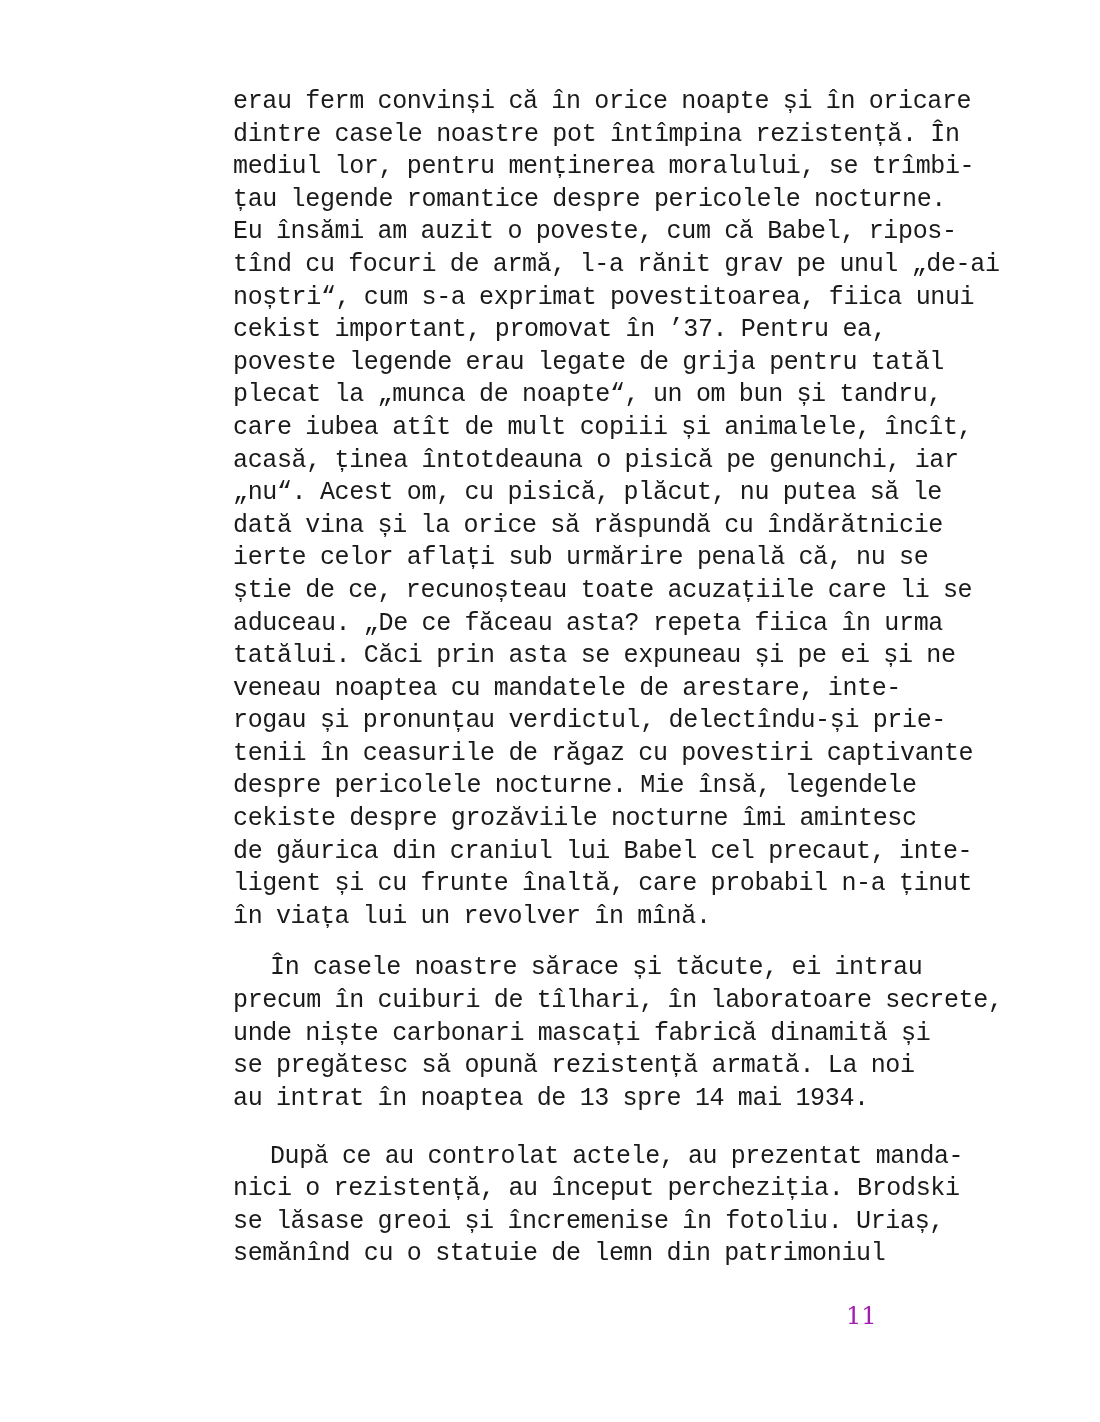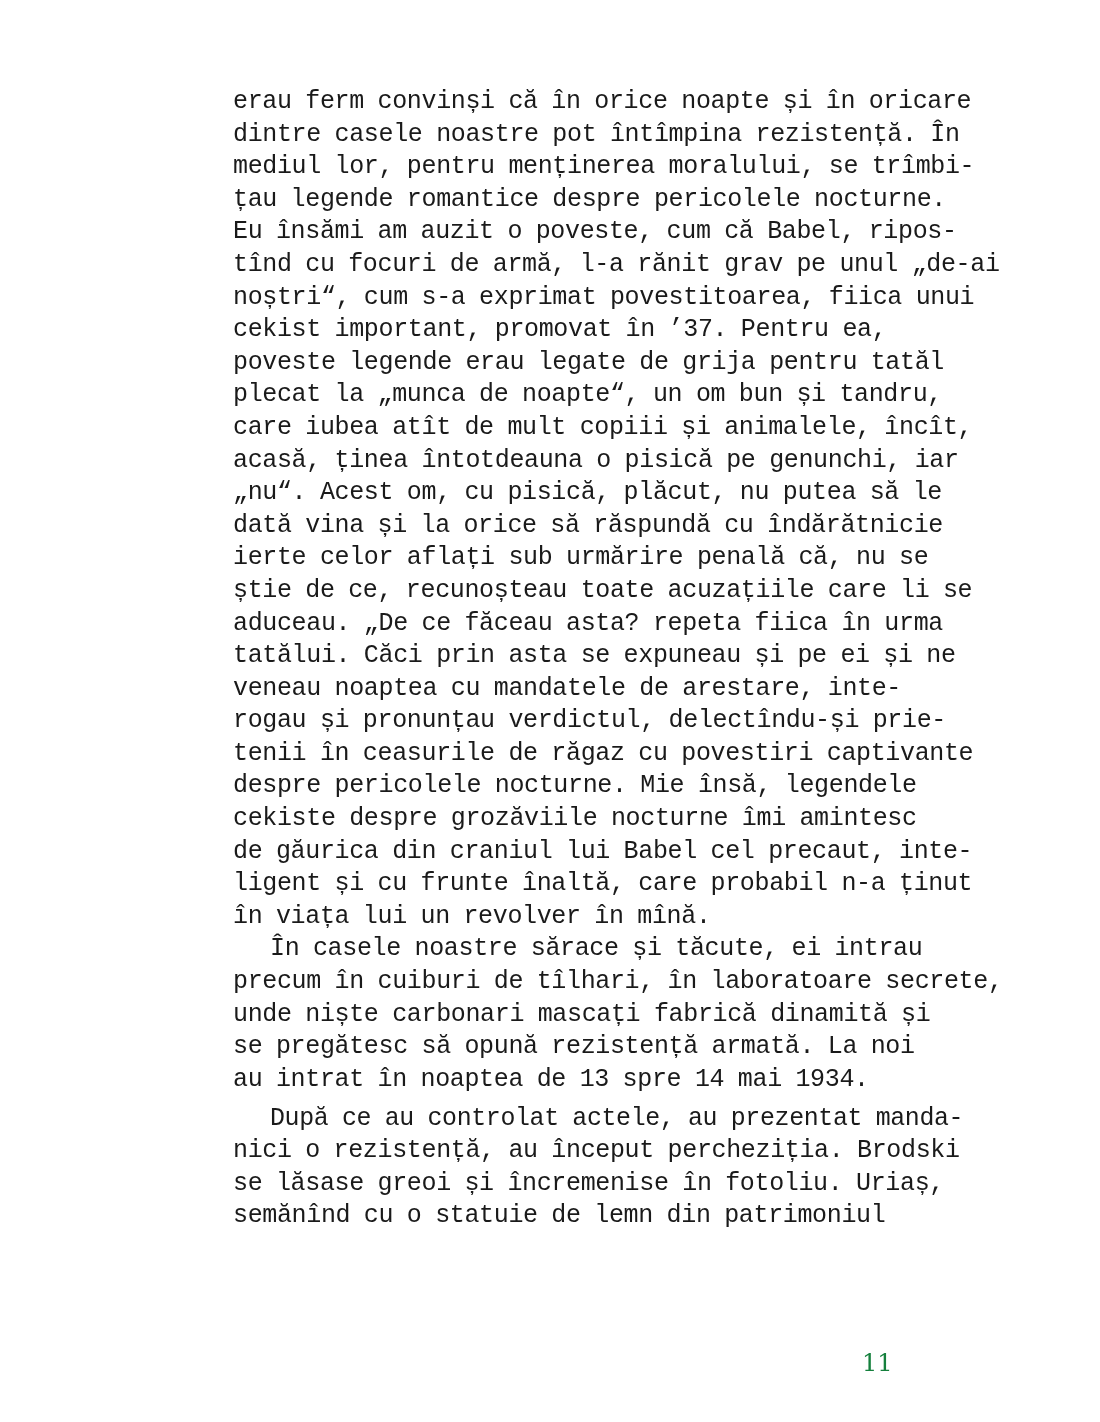--- a/index.html
+++ b/index.html
@@ -31,32 +31,32 @@
       white-space: nowrap;
       letter-spacing: -0.35px;
       word-spacing: -1px;
       font-family: Liberation Mono, monospace;
     }
     .line.last {
       text-align-last: left;
     }
     .line.indent {
       text-indent: 37px;
+      margin-top: 19px;
     }
     .para-gap {
       height: 6px;
     }
     .page-number {
       position: absolute;
       left: 846px;
-      top: 1347px;
+      top: 1300px;
       font-size: 24px;
       line-height: 32px;
-      color: #15803d;
-      margin-left: 16px;
+      color: #a21caf;
     }
   </style>
 </head>
 <body>
 
 <div class="page-text">
   <div>
     <span class="line">erau ferm convinși că în orice noapte și în oricare</span>
     <span class="line">dintre casele noastre pot întîmpina rezistență. În</span>
     <span class="line">mediul lor, pentru menținerea moralului, se trîmbi-</span>

